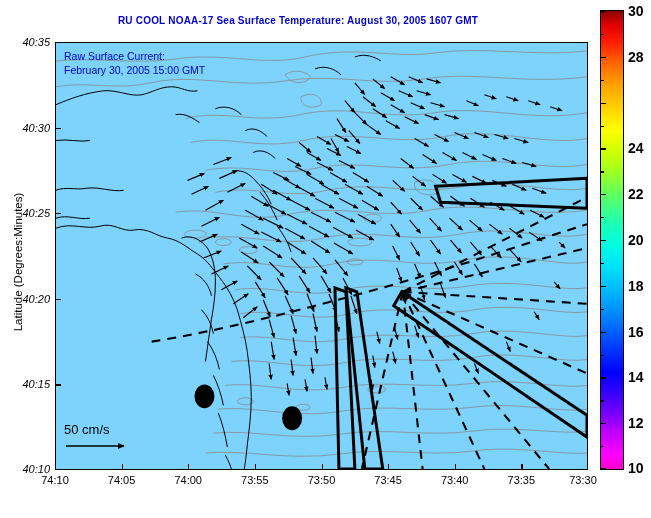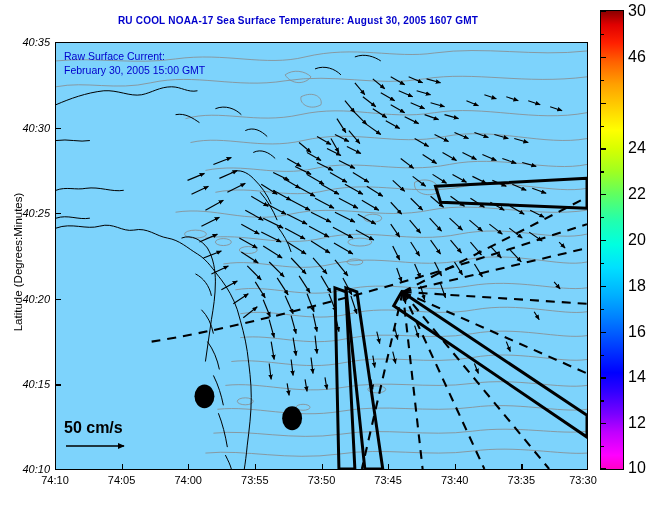--- a/index.html
+++ b/index.html
@@ -18,21 +18,21 @@
               overflow:hidden;}
   .plot-inner{position:absolute;inset:0;}
   .plot-svg{position:absolute;left:0;top:0;width:100%;height:100%;}
 
   
   .subtitle{position:absolute;left:8px;top:6px;color:#0000cc;
             font-size:10.5px;line-height:14px;white-space:nowrap;}
 
   
   .scalebar{position:absolute;left:8px;bottom:16px;}
-  .scalebar .lbl{font-size:16px;color:#000;white-space:nowrap;font-weight:bold;}
+  .scalebar .lbl{font-size:13px;color:#000;white-space:nowrap;}
   .scalebar svg{display:block;margin-top:2px;}
 
   
   .tick{position:absolute;background:#000;}
   .tick.x{width:1.3px;height:6px;}
   .tick.y{height:1.3px;width:6px;}
   .ticklabel{position:absolute;font-size:11px;color:#000;white-space:nowrap;}
   .ticklabel.x{transform:translateX(-50%);top:474px;}
   .ticklabel.y{transform:translateY(-50%);text-align:right;font-style:italic;}
 
@@ -62,22 +62,22 @@
           #d8ff00 70%,
           #ffff00 74%,
           #ffd000 79%,
           #ffa000 84%,
           #ff6000 89%,
           #ff2000 93%,
           #e00000 97%,
           #8b0000 100%);}
   .cbtick{position:absolute;left:600px;width:6px;height:1.3px;background:#000;}
   .cbminor{position:absolute;left:600px;width:4px;height:1.3px;background:#000;}
-  .cblabel{position:absolute;left:628px;font-size:16px;color:#000;
-           font-weight:normal;transform:translateY(-50%);}
+  .cblabel{position:absolute;left:628px;font-size:14px;color:#000;
+           font-weight:bold;transform:translateY(-50%);}
 </style>
 </head>
 <body>
 
 <div id="root">
 
   <div class="title">RU COOL  NOAA-17  Sea Surface Temperature:  August 30, 2005 1607 GMT</div>
 
   <div class="plot-frame">
     <div class="plot-inner">
@@ -441,21 +441,21 @@
   <div class="cbminor" style="top:125.5px;"></div>
   <div class="cbminor" style="top:171.3px;"></div>
   <div class="cbminor" style="top:217.1px;"></div>
   <div class="cbminor" style="top:262.9px;"></div>
   <div class="cbminor" style="top:308.7px;"></div>
   <div class="cbminor" style="top:354.5px;"></div>
   <div class="cbminor" style="top:400.3px;"></div>
   <div class="cbminor" style="top:446.1px;"></div>
 
   <div class="cblabel" style="top:11px;">30</div>
-  <div class="cblabel" style="top:56.8px;">46</div>
+  <div class="cblabel" style="top:56.8px;">28</div>
   <div class="cblabel" style="top:102.6px;margin-left:24px;">26</div>
   <div class="cblabel" style="top:148.4px;">24</div>
   <div class="cblabel" style="top:194.2px;">22</div>
   <div class="cblabel" style="top:240px;">20</div>
   <div class="cblabel" style="top:285.8px;">18</div>
   <div class="cblabel" style="top:331.6px;">16</div>
   <div class="cblabel" style="top:377.4px;">14</div>
   <div class="cblabel" style="top:423.2px;">12</div>
   <div class="cblabel" style="top:468px;">10</div>
 

